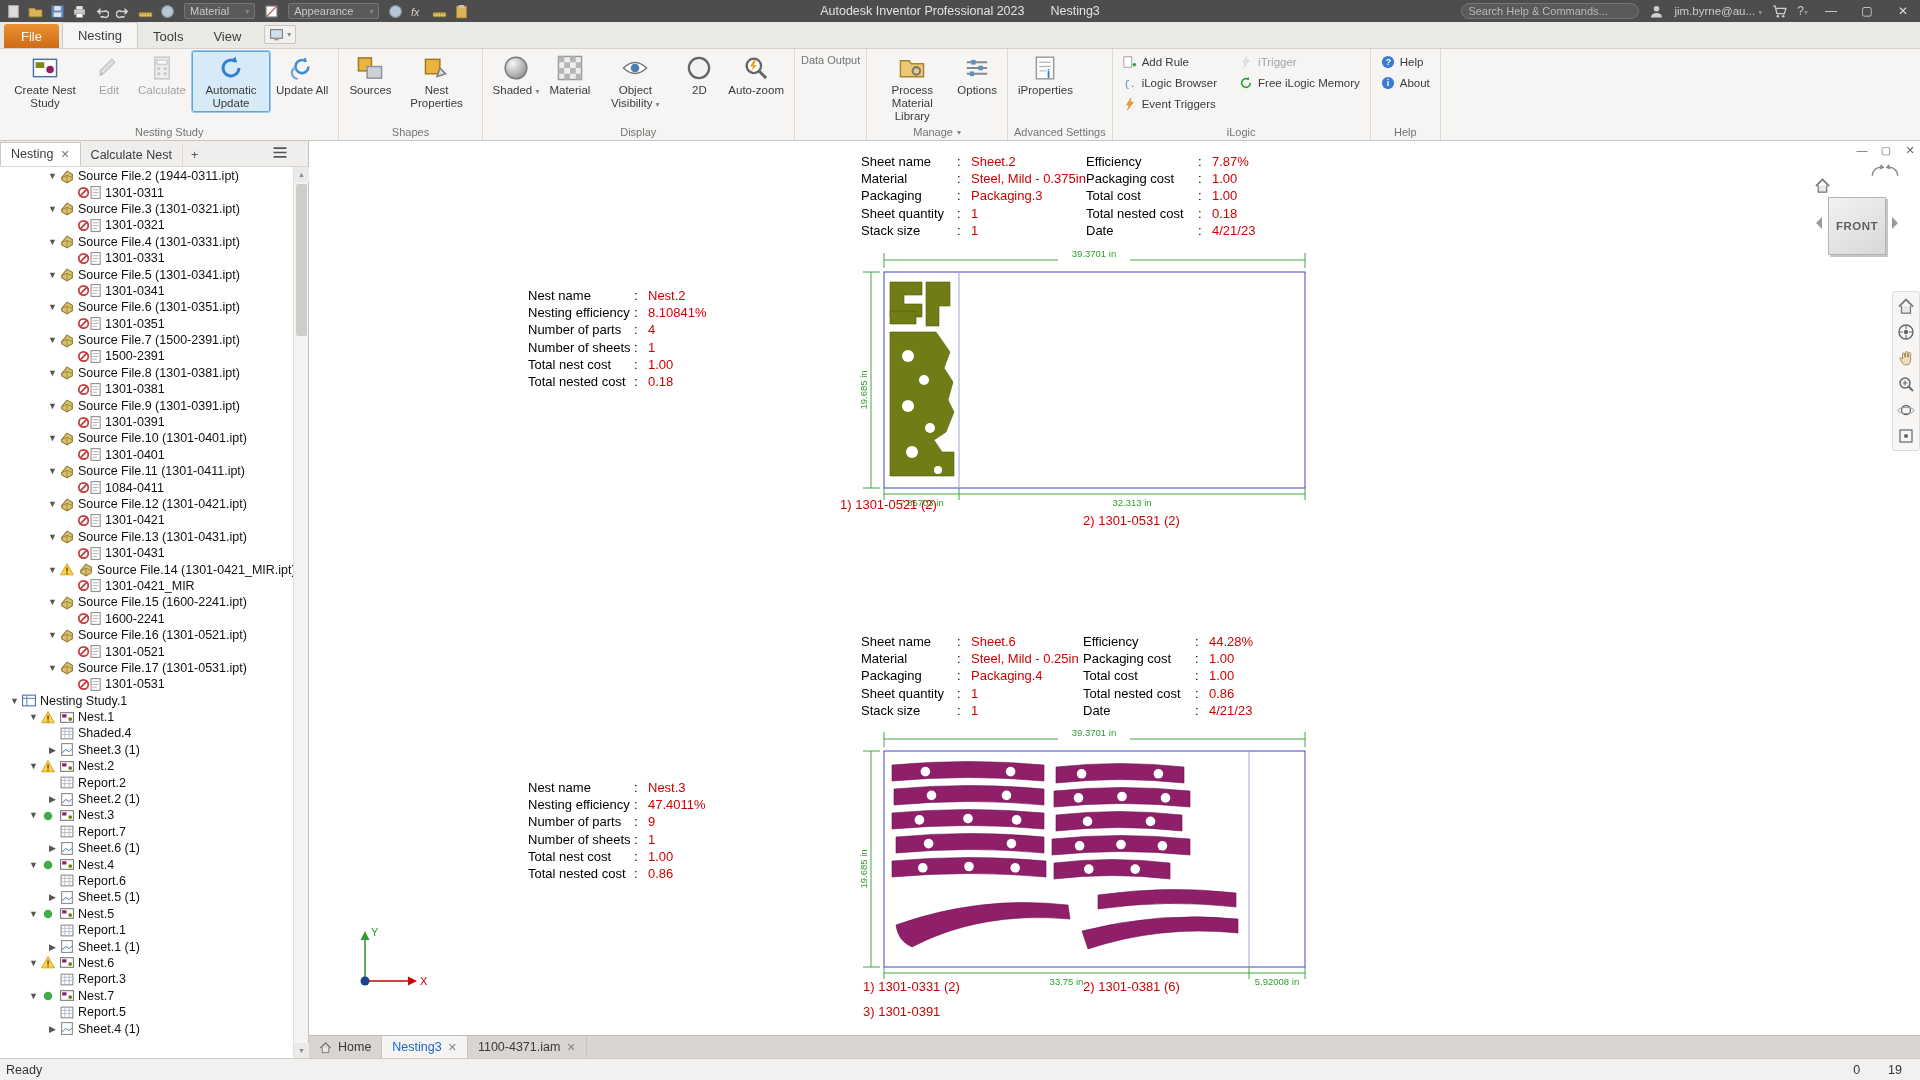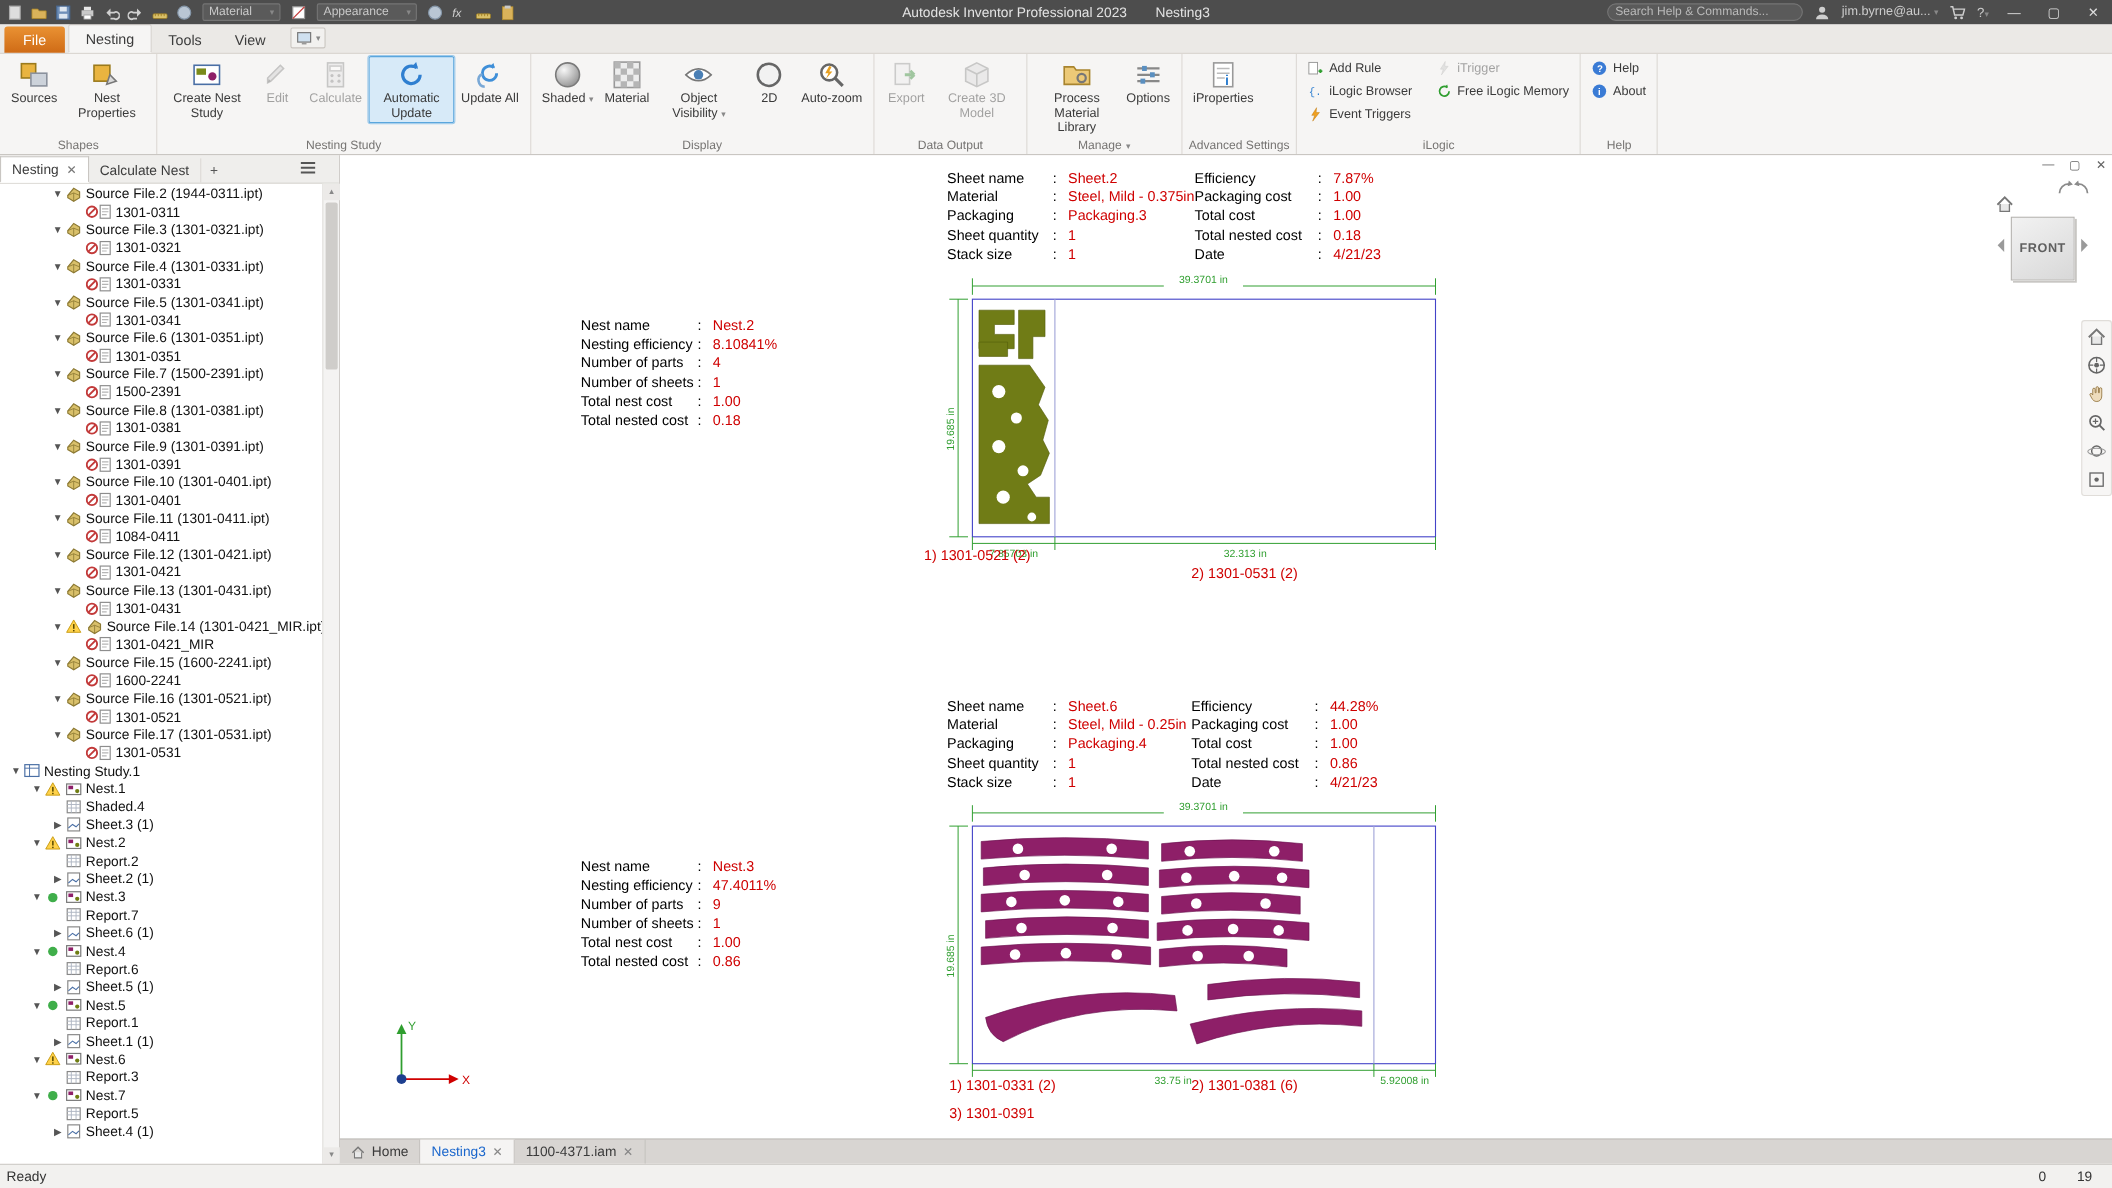--- a/index.html
+++ b/index.html
@@ -231,43 +231,20 @@
       <span class="caret">▾</span>
   </div>
 </div>
 
 <div class="ribbon" id="ribbon-groups">
     <div class="rgroup">
       <div class="rbtns">
         <div class="rbtn">
           <span class="ric" style="display:inline-flex">
             <svg viewBox="0 0 18 18">
-              <rect x="1" y="2" width="9" height="9" fill="#e9b440" stroke="#9b7a1c"></rect>
-              <rect x="7" y="8" width="10" height="8" fill="#ccd2da" stroke="#8a919c"></rect>
-            </svg>
-          </span>
-          <span>Sources</span>
-        </div>
-        <div class="rbtn">
-          <span class="ric" style="display:inline-flex">
-            <svg viewBox="0 0 18 18">
-              <rect x="1" y="3" width="10" height="10" fill="#e9b440" stroke="#9b7a1c"></rect>
-              <path d="M9 15l2-6 4 4-6 2z" fill="#d9d9d9" stroke="#777"></path>
-            </svg>
-          </span>
-          <span>Nest Properties</span>
-        </div>
-      </div>
-      <div class="rlabel">Shapes</div>
-    </div>
-    <div class="rgroup">
-      <div class="rbtns">
-        <div class="rbtn">
-          <span class="ric" style="display:inline-flex">
-            <svg viewBox="0 0 18 18">
               <rect x="1" y="3" width="16" height="12" fill="#fff" stroke="#4a6fa5"></rect>
               <rect x="2.5" y="5" width="6" height="4" fill="#7a8a1a"></rect>
               <circle cx="12.5" cy="10" r="2.6" fill="#8e1f68"></circle>
             </svg>
           </span>
           <span>Create Nest Study</span>
         </div>
         <div class="rbtn disabled">
           <span class="ric" style="display:inline-flex">
             <svg viewBox="0 0 18 18">
@@ -304,20 +281,43 @@
             <svg viewBox="0 0 18 18">
               <path d="M13.5 8a4.5 4.5 0 1 1-1.8-3.6" fill="none" stroke="#3f8fd8" stroke-width="1.8"></path>
               <path d="M11.5 1.5l.9 3.4-3.4-.9z" fill="#3f8fd8"></path>
               <path d="M6 16.5a4.2 4.2 0 0 1-1.5-8" fill="none" stroke="#79a8d6" stroke-width="1.6"></path>
             </svg>
           </span>
           <span>Update All</span>
         </div>
       </div>
       <div class="rlabel">Nesting Study</div>
+    </div>
+    <div class="rgroup">
+      <div class="rbtns">
+        <div class="rbtn">
+          <span class="ric" style="display:inline-flex">
+            <svg viewBox="0 0 18 18">
+              <rect x="1" y="2" width="9" height="9" fill="#e9b440" stroke="#9b7a1c"></rect>
+              <rect x="7" y="8" width="10" height="8" fill="#ccd2da" stroke="#8a919c"></rect>
+            </svg>
+          </span>
+          <span>Sources</span>
+        </div>
+        <div class="rbtn">
+          <span class="ric" style="display:inline-flex">
+            <svg viewBox="0 0 18 18">
+              <rect x="1" y="3" width="10" height="10" fill="#e9b440" stroke="#9b7a1c"></rect>
+              <path d="M9 15l2-6 4 4-6 2z" fill="#d9d9d9" stroke="#777"></path>
+            </svg>
+          </span>
+          <span>Nest Properties</span>
+        </div>
+      </div>
+      <div class="rlabel">Shapes</div>
     </div>
     <div class="rgroup">
       <div class="rbtns">
         <div class="rbtn">
           <span class="ric" style="display:inline-flex">
             <svg viewBox="0 0 18 18">
               <defs>
                 <radialGradient id="shg" cx="35%" cy="30%" r="80%">
                   <stop offset="0%" stop-color="#f7f7f7"></stop>
                   <stop offset="100%" stop-color="#8d8d8d"></stop>
@@ -361,40 +361,20 @@
               <path d="M11 11l5 5" stroke="#666" stroke-width="2"></path>
               <path d="M7.5 3.5L5 8h2l-1.5 3.5 4-4.5h-2l1.5-3z" fill="#e8a020"></path>
             </svg>
           </span>
           <span>Auto-zoom</span>
         </div>
       </div>
       <div class="rlabel">Display</div>
     </div>
     <div class="rgroup">
-      <div class="rbtns">
-        <div class="rbtn disabled">
-          <span class="ric" style="display:inline-flex">
-            <svg viewBox="0 0 18 18">
-              <rect x="2" y="2" width="9" height="13" fill="#eee" stroke="#999"></rect>
-              <path d="M8 9h6m0 0l-2.5-2.5M14 9l-2.5 2.5" stroke="#3a8f3a" stroke-width="1.8" fill="none"></path>
-            </svg>
-          </span>
-          <span>Export</span>
-        </div>
-        <div class="rbtn disabled">
-          <span class="ric" style="display:inline-flex">
-            <svg viewBox="0 0 18 18">
-              <path d="M9 1.5l7 3.5v8l-7 3.5-7-3.5V5z" fill="#dcdcdc" stroke="#909090"></path>
-              <path d="M2 5l7 3.5 7-3.5M9 8.5V16" fill="none" stroke="#909090"></path>
-            </svg>
-          </span>
-          <span>Create 3D Model</span>
-        </div>
-      </div>
       <div class="rlabel">Data Output</div>
     </div>
     <div class="rgroup">
       <div class="rbtns">
         <div class="rbtn">
           <span class="ric" style="display:inline-flex">
             <svg viewBox="0 0 18 18">
               <path d="M1 4h6l1.5 2H17v9H1z" fill="#ecc977" stroke="#a8842e"></path>
               <circle cx="12" cy="11" r="2.6" fill="none" stroke="#777" stroke-width="1.4"></circle>
             </svg>

